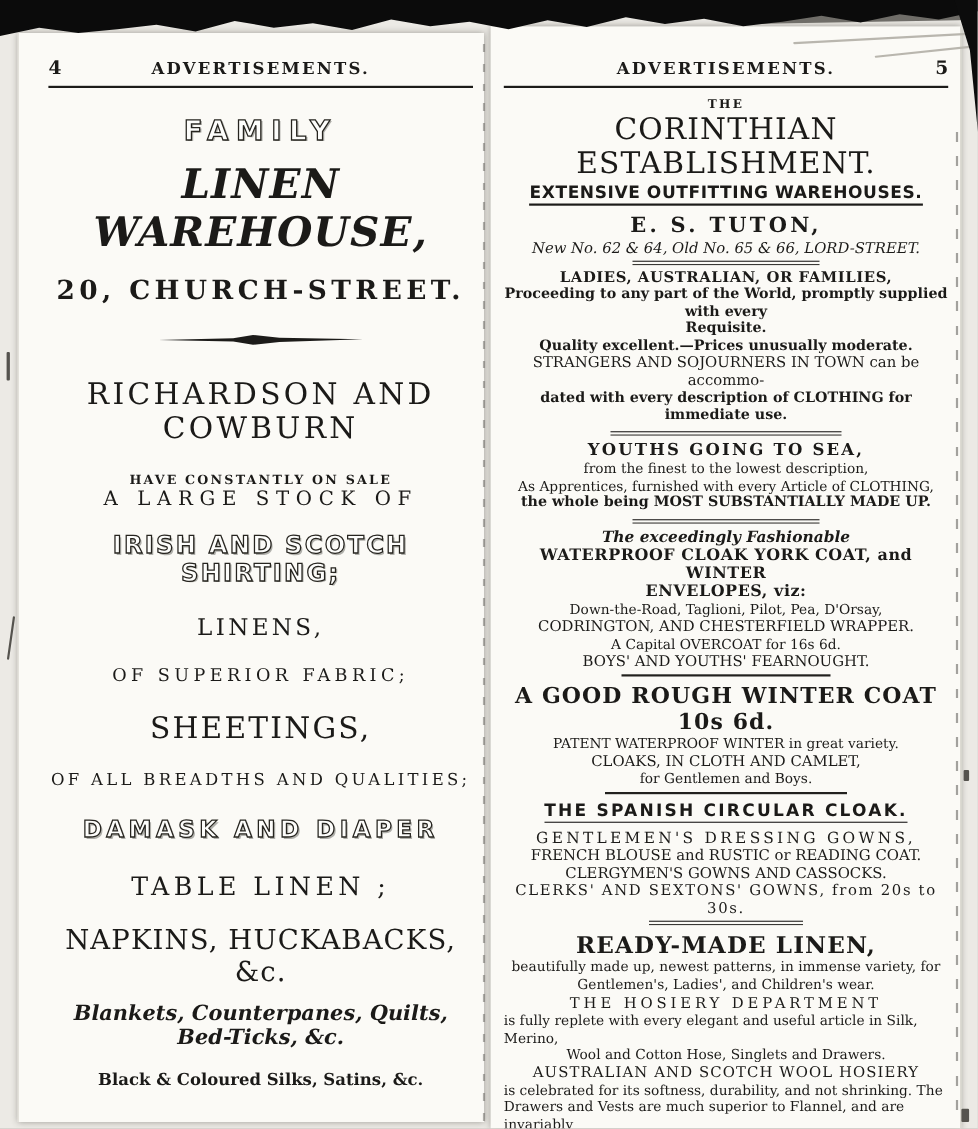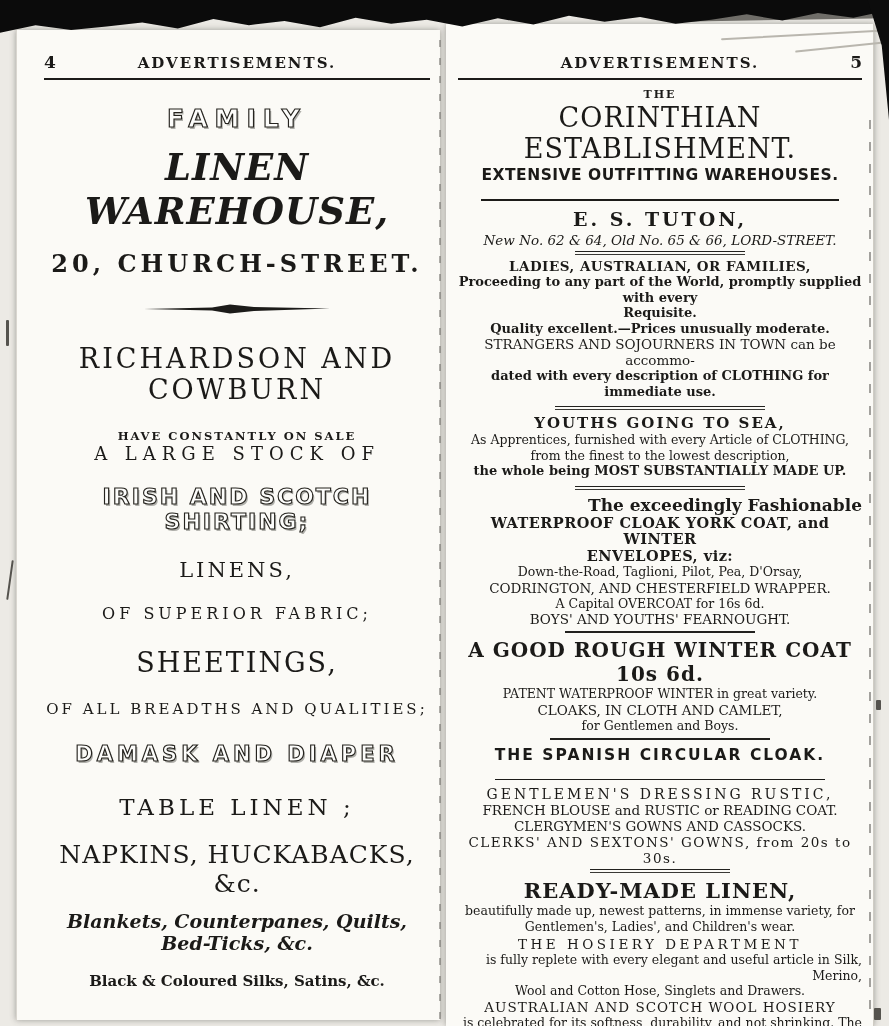--- a/index.html
+++ b/index.html
@@ -35,21 +35,21 @@
   .col-left  { left:44px;  top:52px; width:386px; }
   .col-right { left:458px; top:52px; width:404px; }
 
   .hdr-row { display:flex; align-items:baseline; }
   .hdr-title { flex:1; font-size:15px; font-weight:bold; letter-spacing:2px; }
   .hdr-num { font-size:17px; font-weight:bold; width:40px; }
   .hdr-rule { border-bottom:2.5px solid #1c1b19; margin-top:6px; }
   .sans { font-family:"DejaVu Sans", sans-serif; }
   .outline { font-family:"DejaVu Sans", sans-serif; font-weight:bold; color:#fdfdfb;
     -webkit-text-stroke:1.15px #26241f; text-shadow:1.5px 1.5px 0 rgba(38,36,31,.35); }
-  .under { border-bottom:2px solid #1c1b19; display:inline-block; padding-bottom:15px; }
+  .under { border-bottom:2px solid #1c1b19; display:inline-block; padding-bottom:1px; }
 
   .rule-short { width:150px; margin:8px auto 0; border-top:2px solid #22211e; }
   .rule-dbl { width:210px; margin:7px auto 0; height:4px; border-top:1.5px solid #22211e; border-bottom:1px solid #3a3935; }
 
   
   .L-family { margin-top:24px; font-size:25px; letter-spacing:7px; }
   .L-ware { margin-top:12px; font-size:37px; font-weight:bold; font-style:italic; letter-spacing:1px; }
   .L-addr { margin-top:16px; font-size:24px; font-weight:bold; letter-spacing:4px; }
   .L-orn { margin-top:22px; }
   .L-firm { margin-top:24px; font-size:27px; letter-spacing:3px; }
@@ -71,29 +71,29 @@
   .R-the { margin-top:8px; font-size:11px; font-weight:bold; letter-spacing:2px; }
   .R-title { margin-top:1px; font-size:27px; letter-spacing:1px; }
   .R-sub { margin-top:2px; font-size:15.5px; font-weight:bold; letter-spacing:.5px; }
   .R-tuton { margin-top:7px; font-size:19px; font-weight:bold; letter-spacing:3px; }
   .R-addr { margin-top:2px; font-size:13.5px; font-style:italic; }
   .R-h1 { font-size:13.5px; font-weight:bold; letter-spacing:.5px; }
   .R-body { font-size:12.5px; line-height:15.5px; }
   .R-bodyb { font-size:13px; line-height:15.5px; font-weight:bold; }
   .R-caps { font-size:13.5px; line-height:16px; }
   .R-youths { margin-top:4px; font-size:15px; font-weight:bold; letter-spacing:2px; }
-  .R-fash { margin-top:5px; font-size:17px; font-weight:bold;text-align:right; }
+  .R-fash { margin-top:5px; font-size:14px; font-style:italic; font-weight:bold; }
   .R-wproof { font-size:14.5px; font-weight:bold; letter-spacing:.5px; line-height:16.5px; }
   .R-coat { margin-top:5px; font-size:20px; font-weight:bold; letter-spacing:1px; }
   .R-span { margin-top:6px; font-size:15.5px; font-weight:bold; letter-spacing:2px; }
   .R-gowns { margin-top:6px; font-size:14px; letter-spacing:3px; }
   .R-ready { margin-top:5px; font-size:21px; font-weight:bold; letter-spacing:1px; }
   .R-hos { margin-top:2px; font-size:13.5px; letter-spacing:3.5px; }
   .tight { margin-top:3px; }
-  .just { text-align:right; }
+  .just { text-align:left; }
 </style>
 </head>
 <body>
 
 <div class="scan">
 
   <div class="top-tear"></div>
   <div class="tear-smudge"></div>
   <div class="corner-black"></div>
   <div class="curl-line curl-a"></div>
@@ -159,43 +159,43 @@
 
     <div class="R-h1 tight">LADIES, AUSTRALIAN, OR FAMILIES,</div>
     <div class="R-bodyb">Proceeding to any part of the World, promptly supplied with every</div>
     <div class="R-bodyb">Requisite.</div>
     <div class="R-bodyb">Quality excellent.—Prices unusually moderate.</div>
     <div class="R-caps">STRANGERS AND SOJOURNERS IN TOWN can be accommo-</div>
     <div class="R-bodyb">dated with every description of CLOTHING for immediate use.</div>
     <div class="rule-dbl"></div>
 
     <div class="R-youths">YOUTHS GOING TO SEA,</div>
+    <div class="R-body">from the finest to the lowest description,</div>
     <div class="R-body">As Apprentices, furnished with every Article of CLOTHING,</div>
-    <div class="R-body">from the finest to the lowest description,</div>
     <div class="R-bodyb">the whole being MOST SUBSTANTIALLY MADE UP.</div>
     <div class="rule-dbl" style="width:170px"></div>
 
     <div class="R-fash">The exceedingly Fashionable</div>
     <div class="R-wproof">WATERPROOF CLOAK YORK COAT, and WINTER</div>
     <div class="R-wproof">ENVELOPES, viz:</div>
     <div class="R-body">Down-the-Road, Taglioni, Pilot, Pea, D'Orsay,</div>
     <div class="R-caps">CODRINGTON, AND CHESTERFIELD WRAPPER.</div>
     <div class="R-body">A Capital OVERCOAT for 16s 6d.</div>
     <div class="R-caps">BOYS' AND YOUTHS' FEARNOUGHT.</div>
     <div class="rule-short" style="margin-top:4px;width:190px"></div>
 
     <div class="R-coat">A GOOD ROUGH WINTER COAT 10s 6d.</div>
     <div class="R-body">PATENT WATERPROOF WINTER in great variety.</div>
     <div class="R-caps">CLOAKS, IN CLOTH AND CAMLET,</div>
     <div class="R-body">for Gentlemen and Boys.</div>
     <div class="rule-short" style="margin-top:5px;width:220px"></div>
 
     <div class="R-span sans"><span class="under" style="border-bottom-width:1.5px">THE SPANISH CIRCULAR CLOAK.</span></div>
 
-    <div class="R-gowns">GENTLEMEN'S DRESSING RUSTIC,</div>
+    <div class="R-gowns">GENTLEMEN'S DRESSING GOWNS,</div>
     <div class="R-caps">FRENCH BLOUSE and RUSTIC or READING COAT.</div>
     <div class="R-caps">CLERGYMEN'S GOWNS AND CASSOCKS.</div>
     <div class="R-caps" style="letter-spacing:1.5px">CLERKS' AND SEXTONS' GOWNS, from 20s to 30s.</div>
     <div class="rule-dbl" style="width:140px;margin-top:3px"></div>
 
     <div class="R-ready">READY-MADE LINEN,</div>
     <div class="R-body">beautifully made up, newest patterns, in immense variety, for</div>
     <div class="R-body">Gentlemen's, Ladies', and Children's wear.</div>
 
     <div class="R-hos">THE HOSIERY DEPARTMENT</div>

